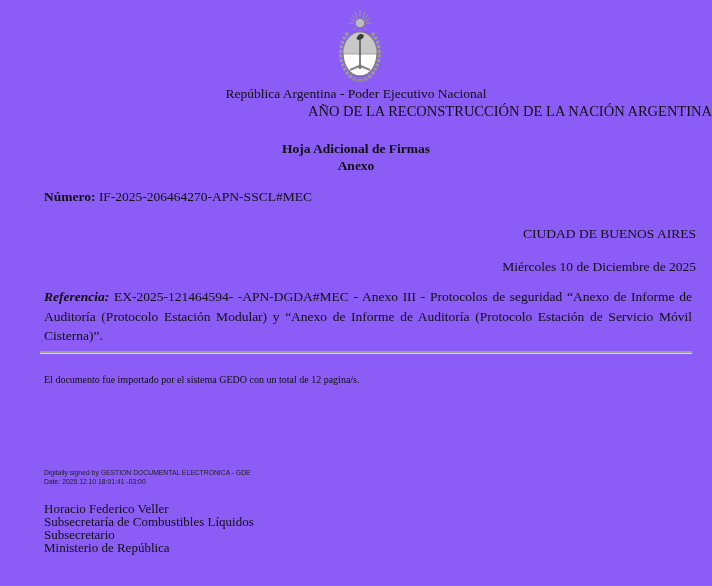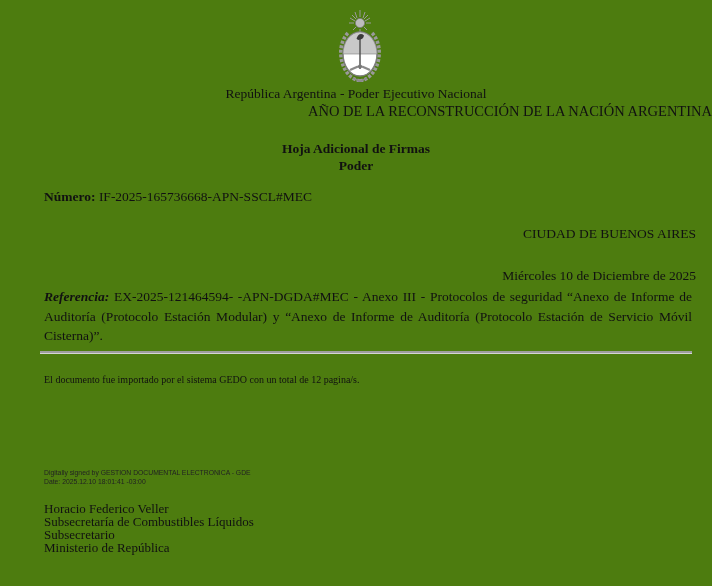--- a/index.html
+++ b/index.html
@@ -4,21 +4,21 @@
 <style>
   html, body {
     margin: 0;
     padding: 0;
     background: #ffffff;
   }
   .page {
     position: relative;
     width: 712px;
     height: 586px;
-    background: #4d7c0f;
+    background: #8b5cf6;
     font-family: "Liberation Serif", serif;
     color: #111111;
     overflow: hidden;
   }
   .emblem {
     position: absolute;
     left: 322px;
     top: 6px;
     width: 76px;
     height: 76px;
@@ -61,21 +61,21 @@
   }
   .numero-row .lbl { font-weight: bold; }
   .place-date {
     position: absolute;
     right: 16px;
     top: 226px;
     text-align: right;
     font-size: 13.5px;
   }
   .place-date .date-line {
-    margin-top: 26px;
+    margin-top: 17px;
   }
   .referencia {
     position: absolute;
     left: 44px;
     top: 287px;
     width: 648px;
     font-size: 13.5px;
     line-height: 19.5px;
     text-align: justify;
   }
@@ -149,25 +149,25 @@
     <line x1="48" y1="64" x2="40" y2="60.5" stroke="#8a8a8a" stroke-width="2.4"></line>
     <circle cx="38" cy="60.5" r="2.1" fill="#777777"></circle>
 
     <path d="M31,72 L38,75.5 L45,72" fill="none" stroke="#8a8a8a" stroke-width="1.8"></path>
   </svg>
 
   <div class="hdr-line1">República Argentina - Poder Ejecutivo Nacional</div>
   <div class="hdr-line2">AÑO DE LA RECONSTRUCCIÓN DE LA NACIÓN ARGENTINA</div>
 
   <div class="doc-title1">Hoja Adicional de Firmas</div>
-  <div class="doc-title2">Poder</div>
+  <div class="doc-title2">Anexo</div>
 
   <div class="numero-row">
     <span class="lbl">Número:</span>
-    <span>IF-2025-165736668-APN-SSCL#MEC</span>
+    <span>IF-2025-206464270-APN-SSCL#MEC</span>
   </div>
 
   <div class="place-date">
     <div>CIUDAD DE BUENOS AIRES</div>
     <div class="date-line">Miércoles 10 de Diciembre de 2025</div>
   </div>
 
   <div class="referencia">
     <span class="lbl">Referencia:</span>
     <span>EX-2025-121464594- -APN-DGDA#MEC - Anexo III - Protocolos de seguridad “Anexo de Informe de Auditoría (Protocolo Estación Modular) y “Anexo de Informe de Auditoría (Protocolo Estación de Servicio Móvil Cisterna)”.</span>

